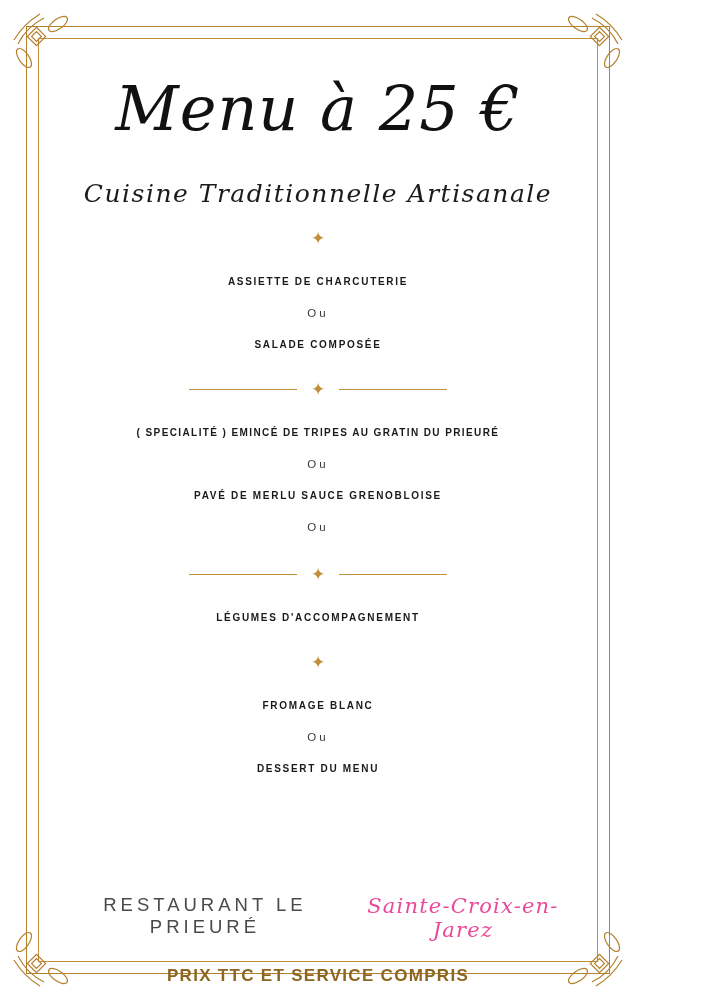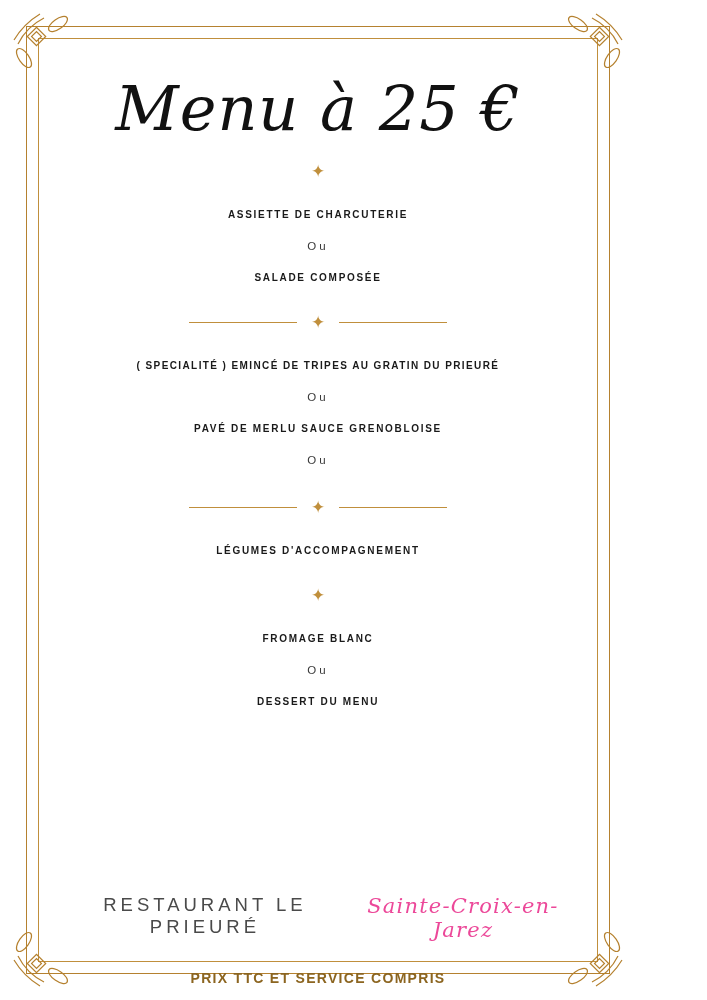--- a/index.html
+++ b/index.html
@@ -144,21 +144,21 @@
     font-size: 21px;
     letter-spacing: 1.2px;
     color: #ec4899;
     margin-top: 5px;
   }
   .price-note {
     position: absolute;
     left: 0;
     right: 0;
     bottom: -44px;
-    font-size: 14px;
+    font-size: 17px;
     letter-spacing: 1.3px;
     font-weight: 600;
     color: #8c6520;
     text-align: center;
   }
 </style>
 </head>
 <body>
 
 <div class="page">
@@ -203,20 +203,21 @@
       <ellipse cx="14" cy="48" rx="5" ry="11" transform="rotate(-35 14 48)"></ellipse>
       <ellipse cx="48" cy="14" rx="5" ry="11" transform="rotate(55 48 14)"></ellipse>
       <rect x="20" y="20" width="13" height="13" transform="rotate(45 26.5 26.5)"></rect>
       <rect x="23" y="23" width="7" height="7" transform="rotate(45 26.5 26.5)"></rect>
     </svg>
   </div>
 
   <div class="content">
 
     <div class="title">Menu à 25 €</div>
+    <div class="subtitle">Cuisine Traditionnelle Artisanale</div>
 
     <div class="divider no-rule">
       <span class="rule"></span>
       <span class="gem">✦</span>
       <span class="rule"></span>
     </div>
 
     <div class="item">ASSIETTE DE CHARCUTERIE</div>
     <div class="ou">Ou</div>
     <div class="item">SALADE COMPOSÉE</div>

